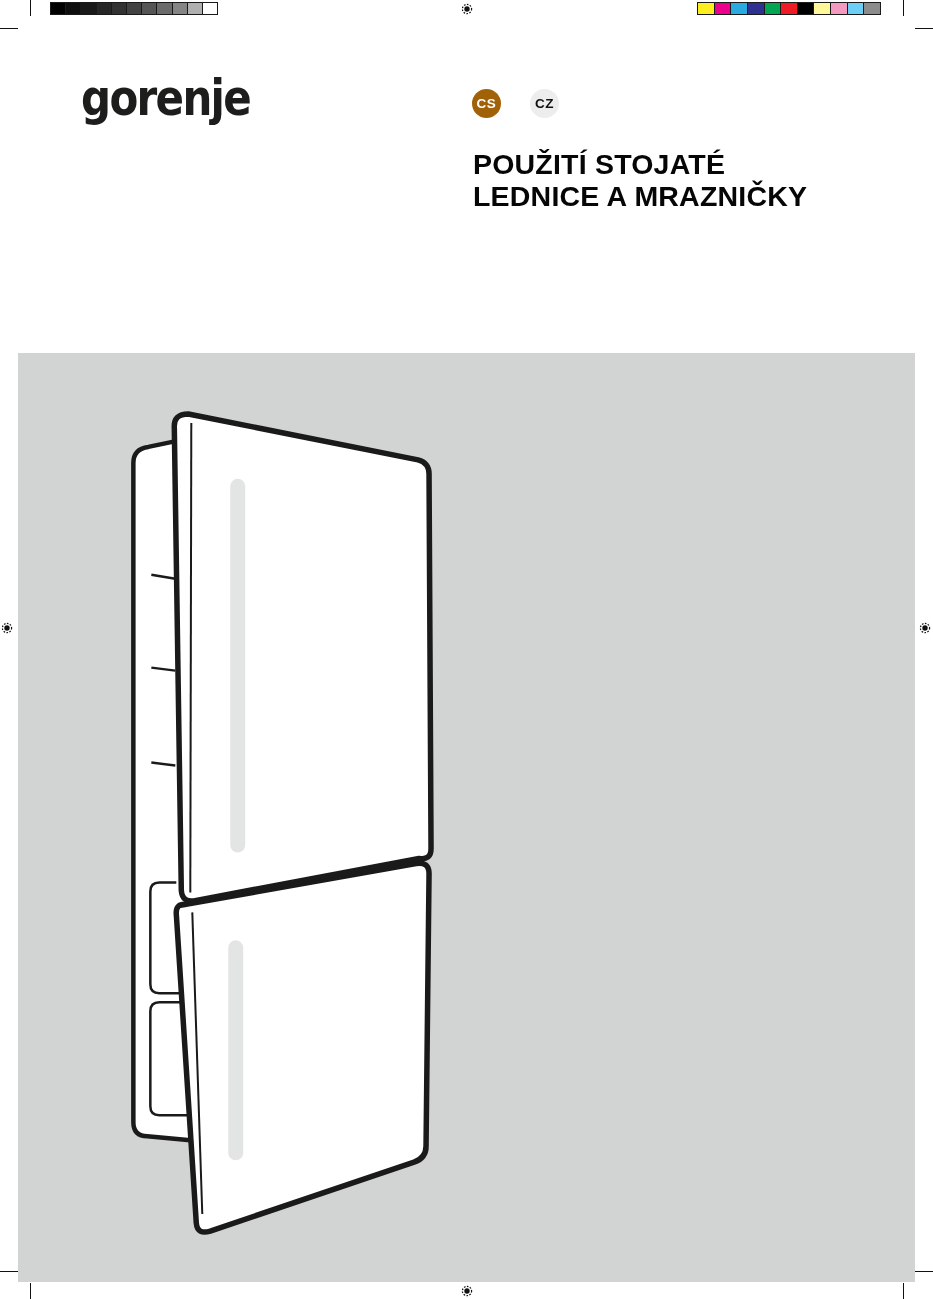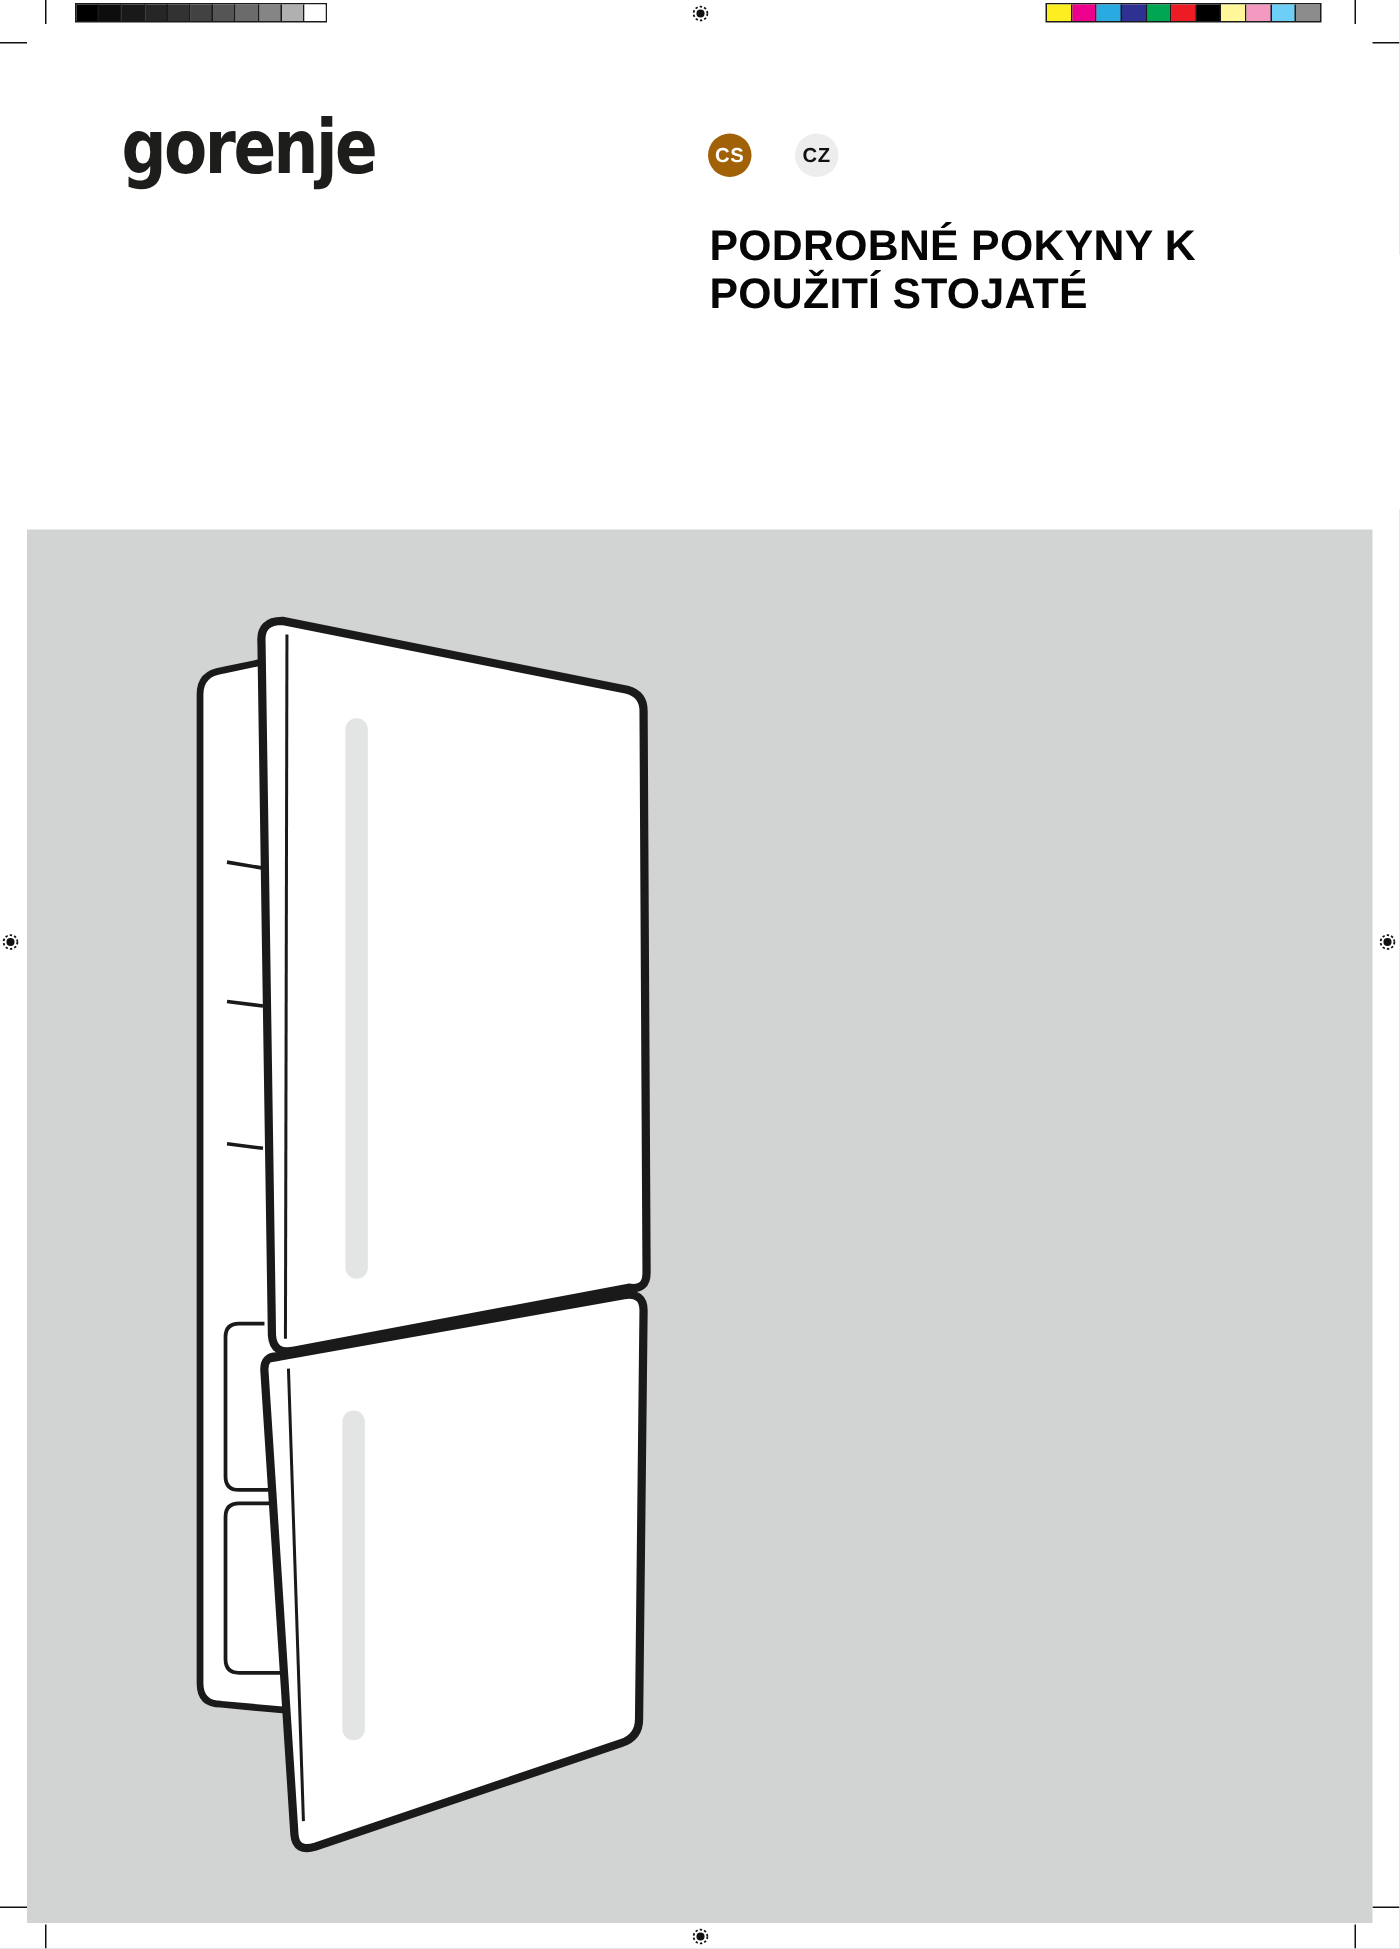--- a/index.html
+++ b/index.html
@@ -107,22 +107,22 @@
 <div id="logo" style="color: rgb(29, 29, 27);">gorenje</div>
 
 <div id="badge-cs" class="badge" style="background: #a16207; color: rgb(255, 255, 255);">
   <span>CS</span>
 </div>
 <div id="badge-cz" class="badge" style="background: rgb(237, 237, 237); color: rgb(17, 17, 17);">
   <span>CZ</span>
 </div>
 
 <h1 id="title" style="margin:0;">
-  <div>PODROBNÉ POKYNY K</div>
   <div>POUŽITÍ STOJATÉ</div>
+  <div>LEDNICE A MRAZNIČKY</div>
 </h1>
 
 <div id="hero" style="background: rgb(210, 211, 211);">
   <svg width="897" height="929" viewBox="0 0 897 930" role="img" aria-label="Stojatá lednice a mraznička">
 
     <path d="M 154,89 L 130,94 Q 115,96 115,110 L 115,770 Q 115,784 129,784 L 172,788 L 188,786 L 188,92 Z" fill="#ffffff" stroke="none"></path>
     <path d="M 154,89 L 130,94 Q 115,96 115,110 L 115,770 Q 115,784 129,784 L 172,788" fill="none" stroke="#1a1a1a" stroke-width="4.5" stroke-linecap="round" stroke-linejoin="round"></path>
 
     <path d="M 133,222 L 157,226" stroke="#1a1a1a" stroke-width="2.4" fill="none"></path>
     <path d="M 133,315 L 157,318" stroke="#1a1a1a" stroke-width="2.4" fill="none"></path>

